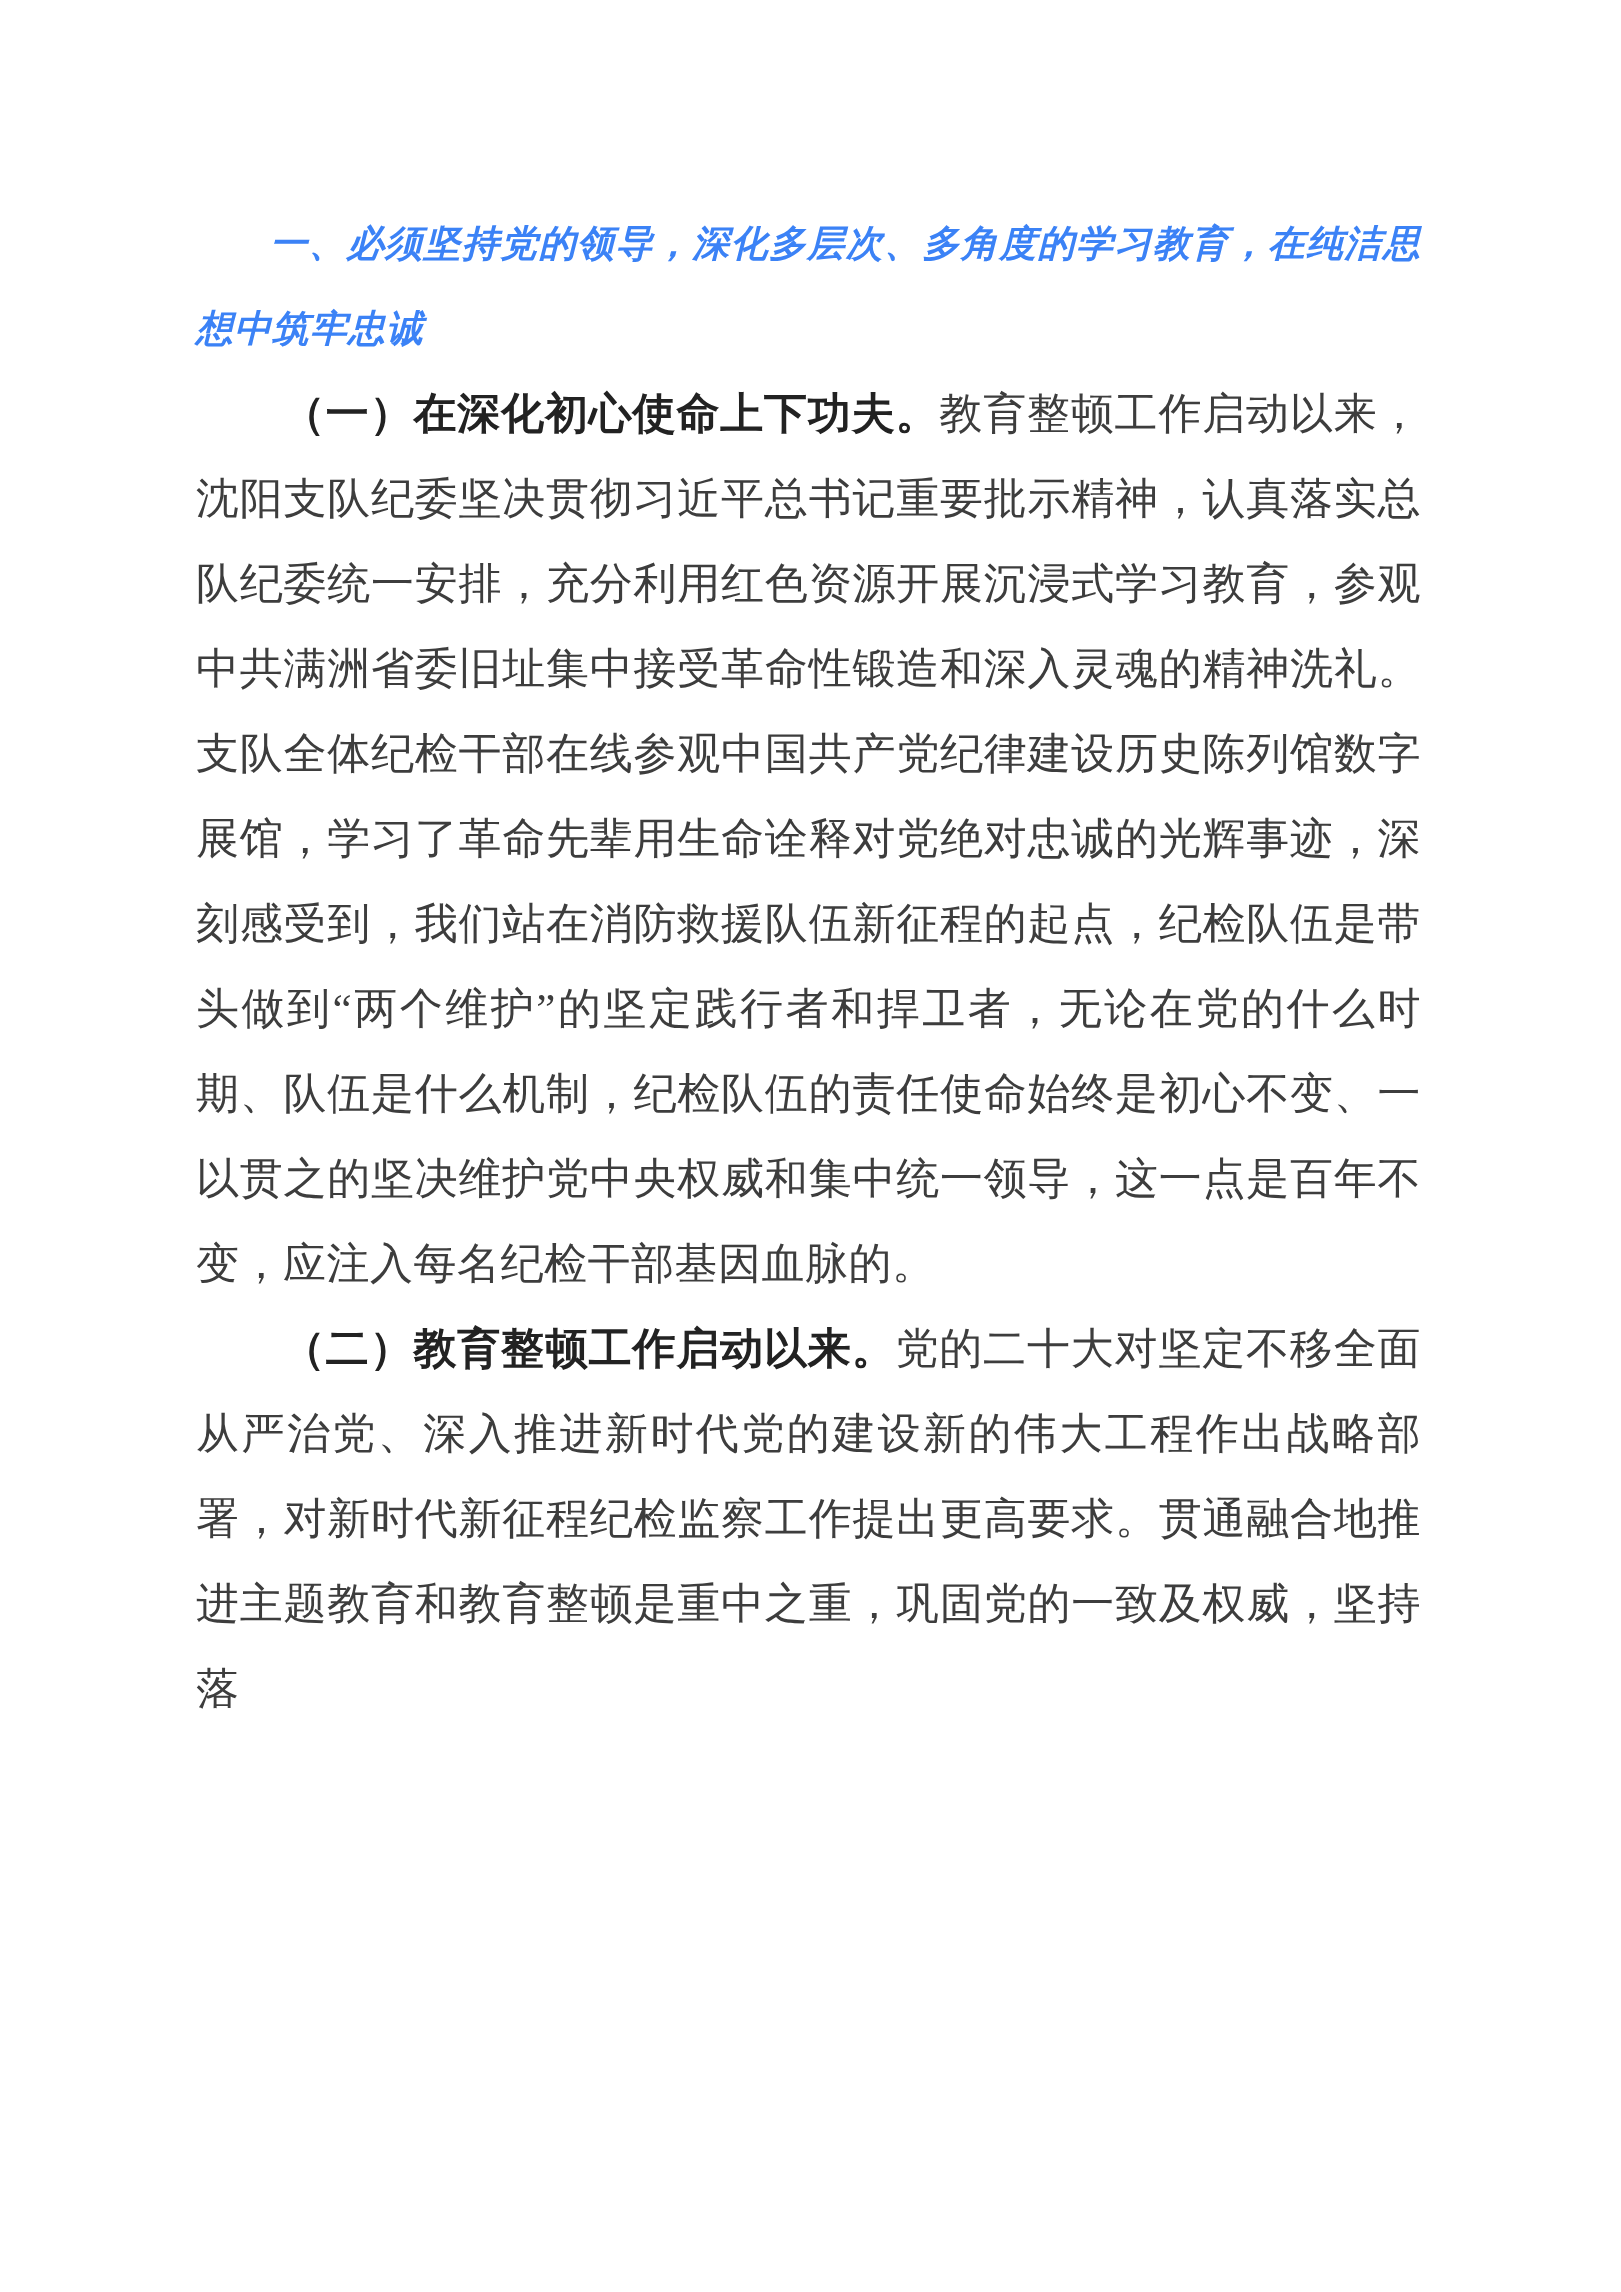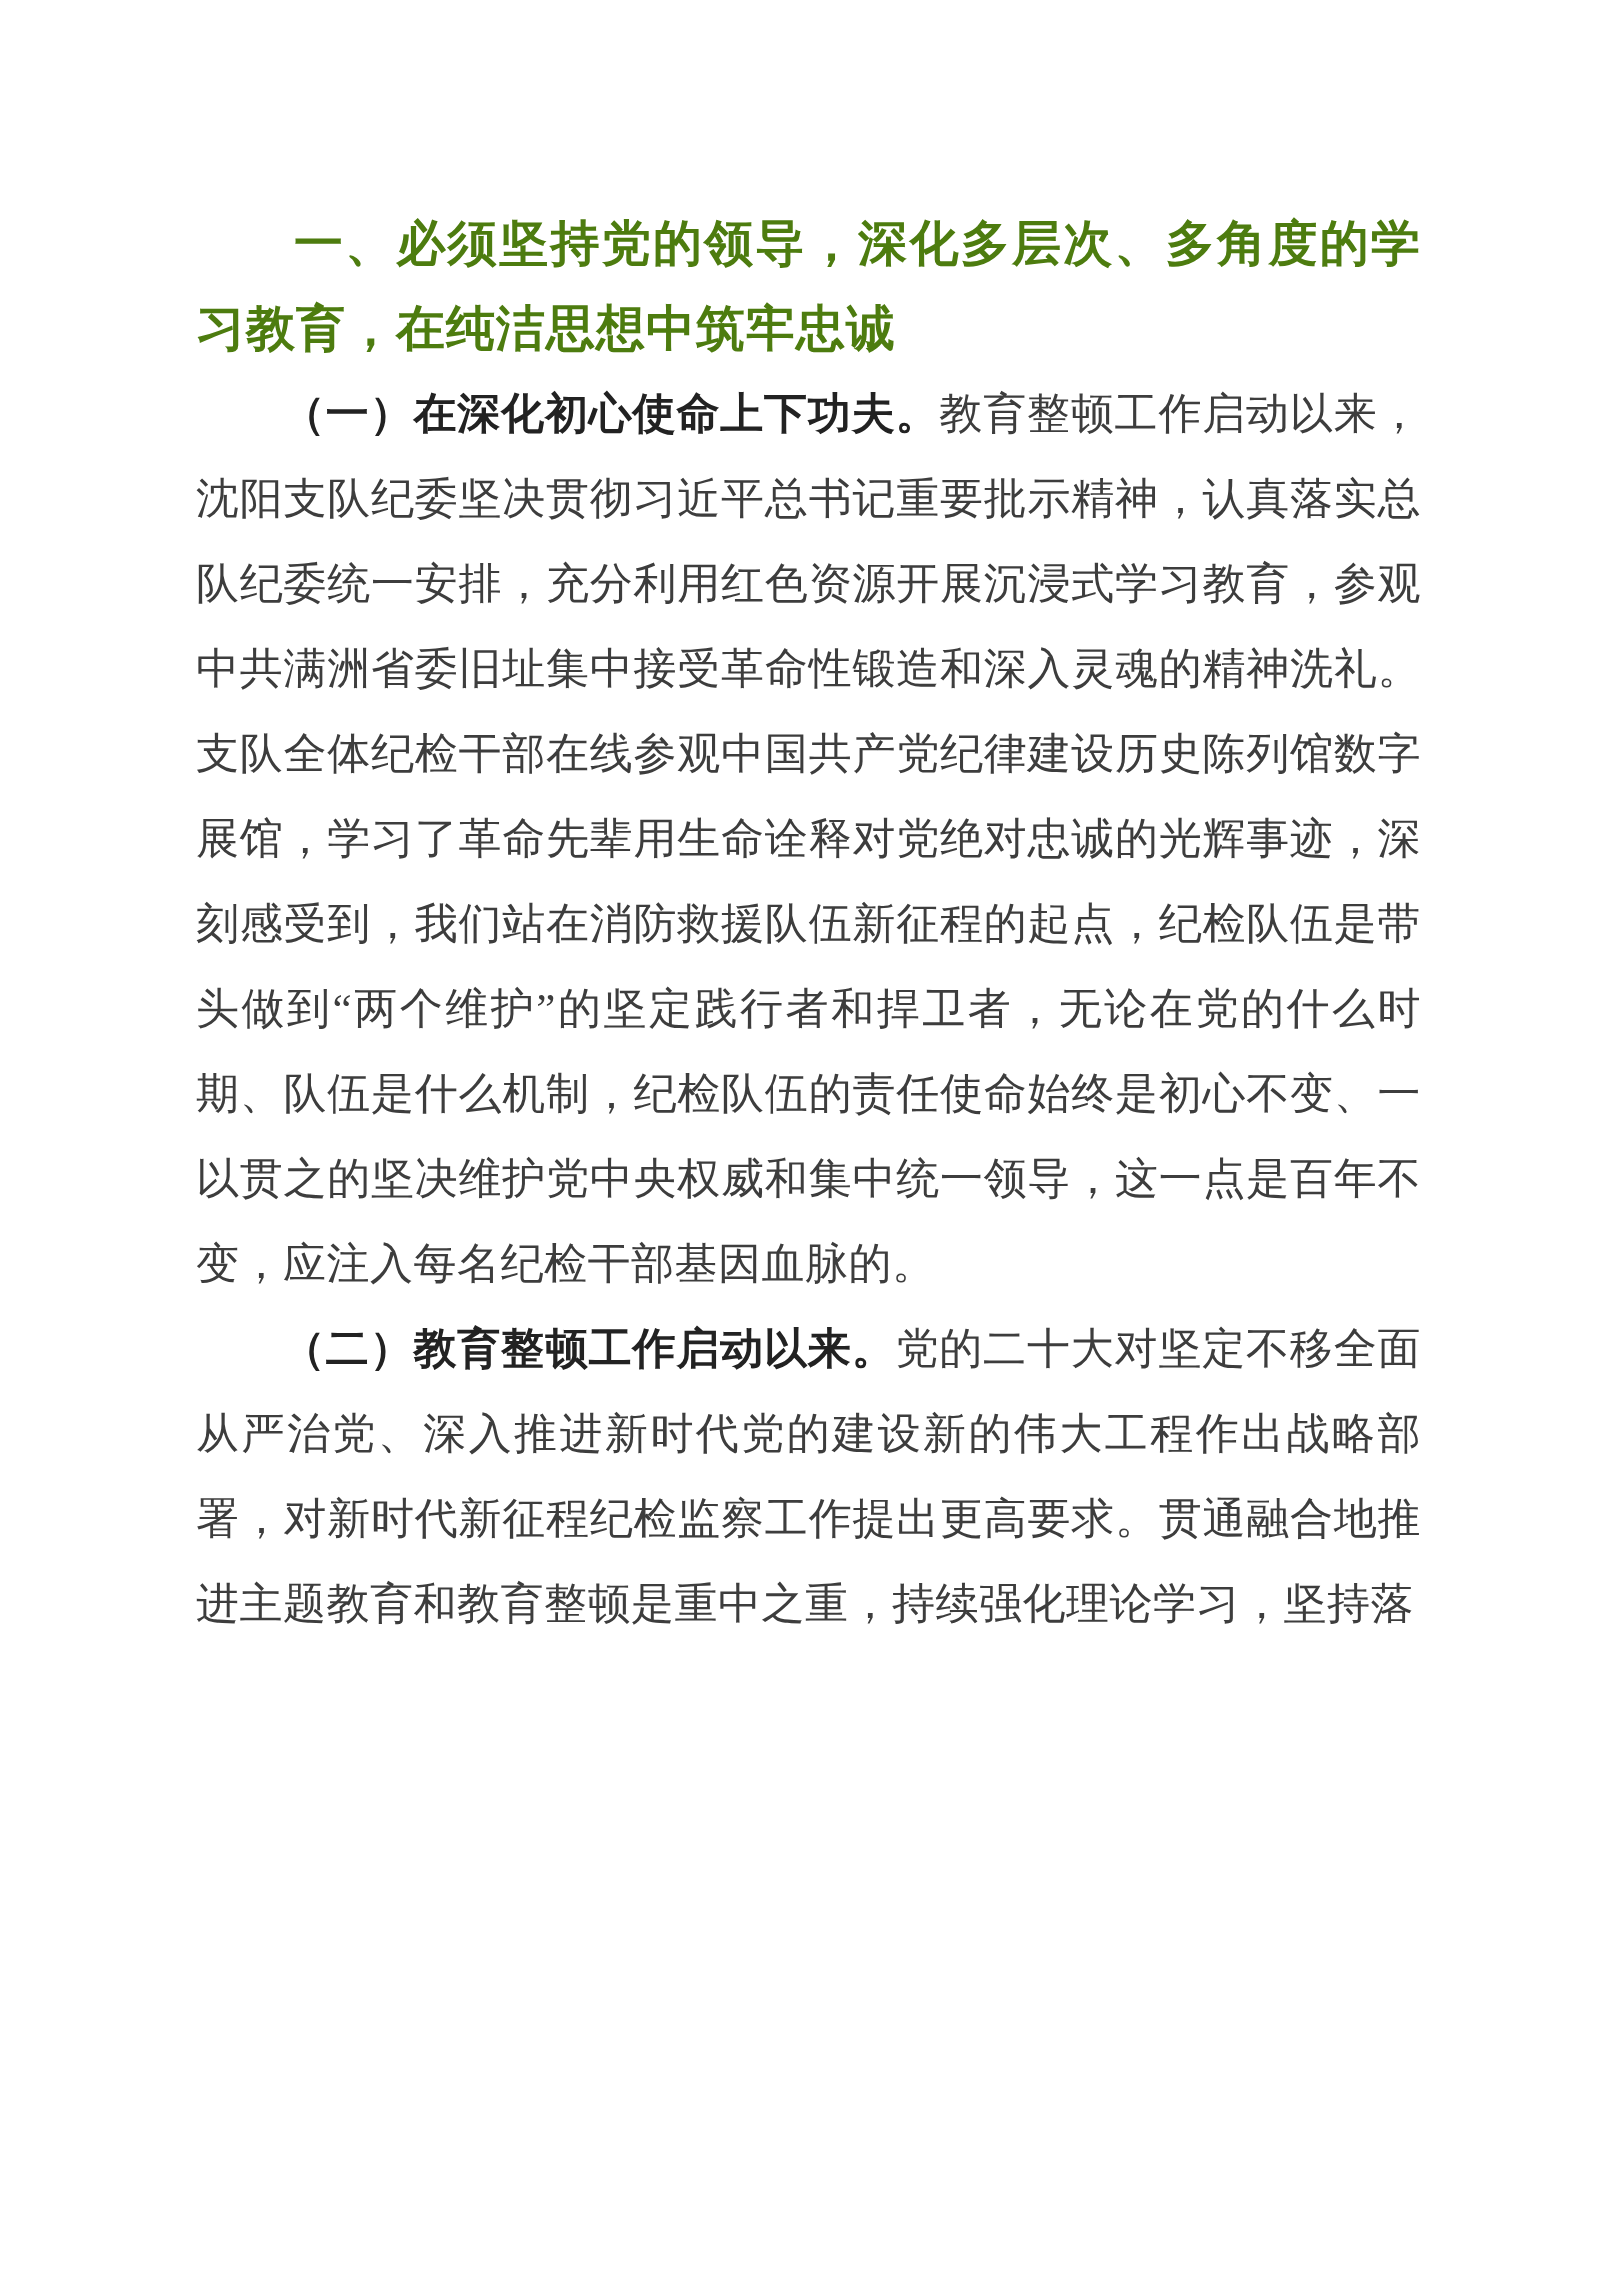--- a/index.html
+++ b/index.html
@@ -16,27 +16,28 @@
     padding: 201px 200px 0 196px;
     overflow: hidden;
   }
   .content {
     width: 1225px;
   }
   .doc-heading {
     margin: 0;
     font-family: "Liberation Sans", "DejaVu Sans", sans-serif;
     font-weight: 700;
-    color: #4d7c0f;
-    font-size: 49px;
+    color: #3b82f6;
+    font-size: 37px;
     line-height: 85px;
     text-align: justify;
     text-align-last: left;
     text-indent: 2em;
     letter-spacing: 1px;
+    font-style: italic;
   }
   .doc-para {
     margin: 0;
     font-family: "Liberation Serif", "DejaVu Serif", serif;
     color: #3d3d3d;
     font-size: 43px;
     line-height: 85px;
     text-align: justify;
     text-align-last: left;
     text-justify: inter-character;
@@ -53,17 +54,17 @@
 <body>
 
 <div class="page">
   <div class="content">
 
     <h1 class="doc-heading">一、必须坚持党的领导，深化多层次、多角度的学习教育，在纯洁思想中筑牢忠诚</h1>
 
 
     <p class="doc-para"><span class="lead">（一）在深化初心使命上下功夫。</span><span>教育整顿工作启动以来，沈阳支队纪委坚决贯彻习近平总书记重要批示精神，认真落实总队纪委统一安排，充分利用红色资源开展沉浸式学习教育，参观中共满洲省委旧址集中接受革命性锻造和深入灵魂的精神洗礼。支队全体纪检干部在线参观中国共产党纪律建设历史陈列馆数字展馆，学习了革命先辈用生命诠释对党绝对忠诚的光辉事迹，深刻感受到，我们站在消防救援队伍新征程的起点，纪检队伍是带头做到“两个维护”的坚定践行者和捍卫者，无论在党的什么时期、队伍是什么机制，纪检队伍的责任使命始终是初心不变、一以贯之的坚决维护党中央权威和集中统一领导，这一点是百年不变，应注入每名纪检干部基因血脉的。</span></p>
 
-    <p class="doc-para"><span class="lead">（二）教育整顿工作启动以来。</span><span>党的二十大对坚定不移全面从严治党、深入推进新时代党的建设新的伟大工程作出战略部署，对新时代新征程纪检监察工作提出更高要求。贯通融合地推进主题教育和教育整顿是重中之重，持续强化理论学习，坚持落</span></p>
+    <p class="doc-para"><span class="lead">（二）教育整顿工作启动以来。</span><span>党的二十大对坚定不移全面从严治党、深入推进新时代党的建设新的伟大工程作出战略部署，对新时代新征程纪检监察工作提出更高要求。贯通融合地推进主题教育和教育整顿是重中之重，巩固党的一致及权威，坚持落</span></p>
 
   </div>
 </div>
 
 
 </body></html>

